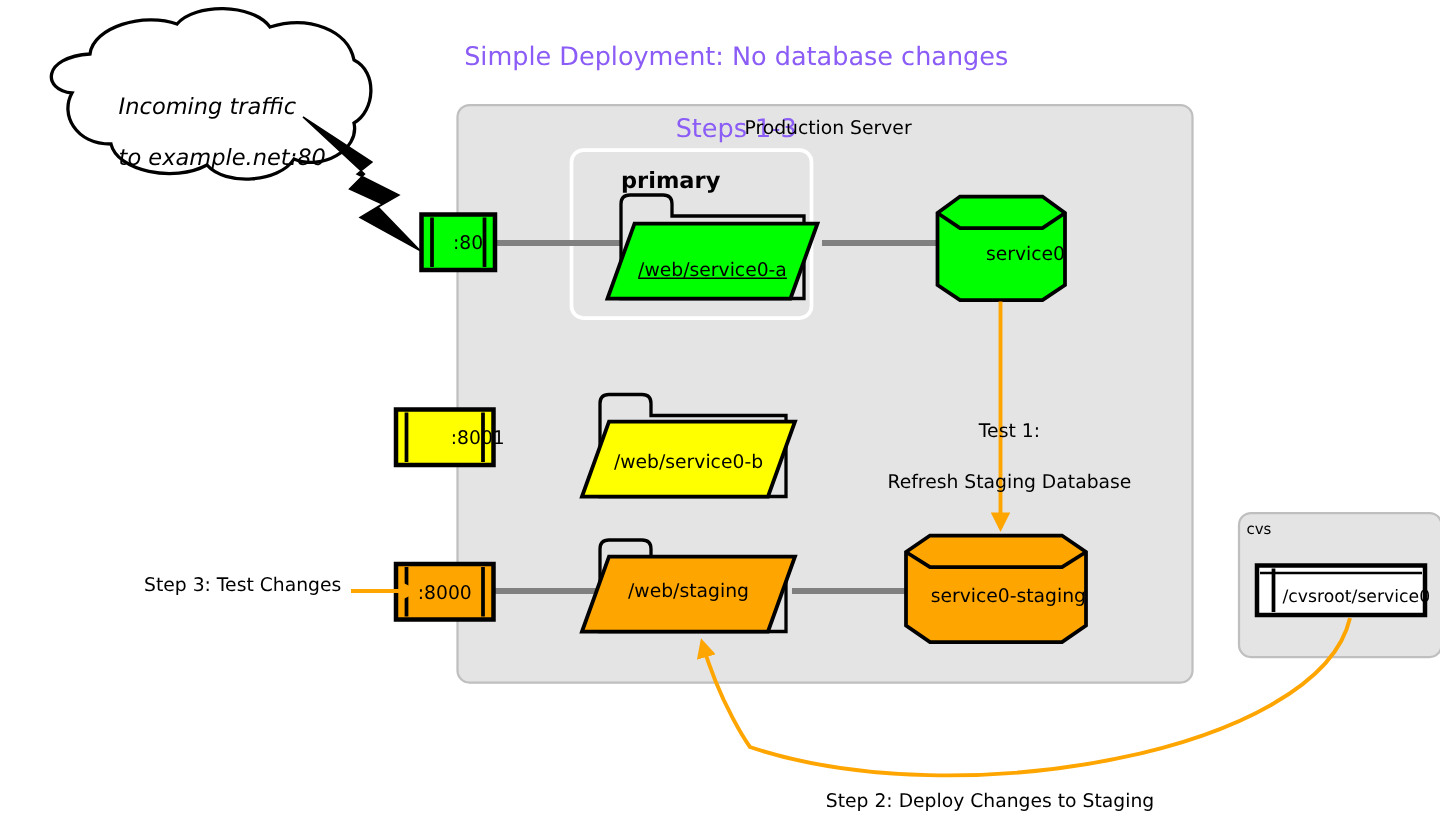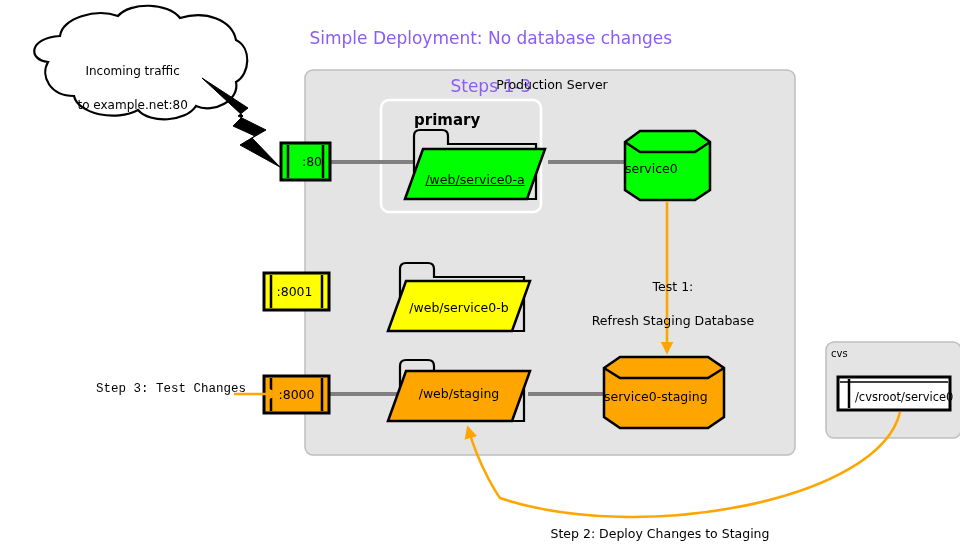--- a/index.html
+++ b/index.html
@@ -38,22 +38,23 @@
     text-align: center;
     color: #8b5cf6;
     font-size: 17px;
     line-height: 24px;
   }
   .cloud-label {
     left: 60px;
     top: 46px;
     width: 130px;
     text-align: center;
-    font-size: 12px;
+    font-size: 15px;
     line-height: 17px;
+    font-style: italic;
   }
   .prod-label {
     left: 305px;
     top: 77px;
     width: 494px;
     text-align: center;
     font-size: 12.5px;
   }
   .primary-label {
     left: 390px;
@@ -65,42 +66,41 @@
   .port-label {
     font-size: 12.5px;
     text-align: center;
   }
   .folder-label {
     font-size: 12.5px;
     text-align: center;
   }
   .db-label {
     font-size: 12.5px;
-    text-align: left;
+    text-align: right;
   }
   .step1-label {
     left: 565px;
     top: 261px;
     width: 200px;
     text-align: center;
     font-size: 12.5px;
     line-height: 17px;
   }
   .step2-label {
     left: 460px;
     top: 526px;
     width: 400px;
     text-align: center;
     font-size: 12.5px;
   }
   .step3-label {
     left: 96px;
     top: 382px;
     font-size: 12.5px;
-    font-family: Liberation Mono, monospace;
   }
   .cvs-label {
     left: 831px;
     top: 348px;
     font-size: 10px;
   }
   .cvsroot-label {
     left: 855px;
     top: 390px;
     font-size: 11.5px;
@@ -210,21 +210,21 @@
     <span>Incoming traffic</span><br>
     <span>to example.net:80</span>
   </div>
 
   <div class="txt prod-label">Production Server</div>
 
   <div class="txt primary-label">primary</div>
 
   <div class="txt port-label" style="left:281px; top:154px; width:62px;">:80</div>
 
-  <div class="txt port-label" style="left:252px; top:284px; width:85px;">:8001</div>
+  <div class="txt port-label" style="left:276px; top:284px; width:85px;">:8001</div>
 
   <div class="txt port-label" style="left:264px; top:387px; width:65px;">:8000</div>
 
   <div class="txt folder-label" style="left:405px; top:172px; width:140px;text-decoration:underline;">/web/service0-a</div>
 
   <div class="txt folder-label" style="left:388px; top:300px; width:142px;text-align:center;">/web/service0-b</div>
 
   <div class="txt folder-label" style="left:388px; top:386px; width:142px;">/web/staging</div>
 
   <div class="txt db-label" style="left:625px; top:161px; width:85px;">service0</div>

